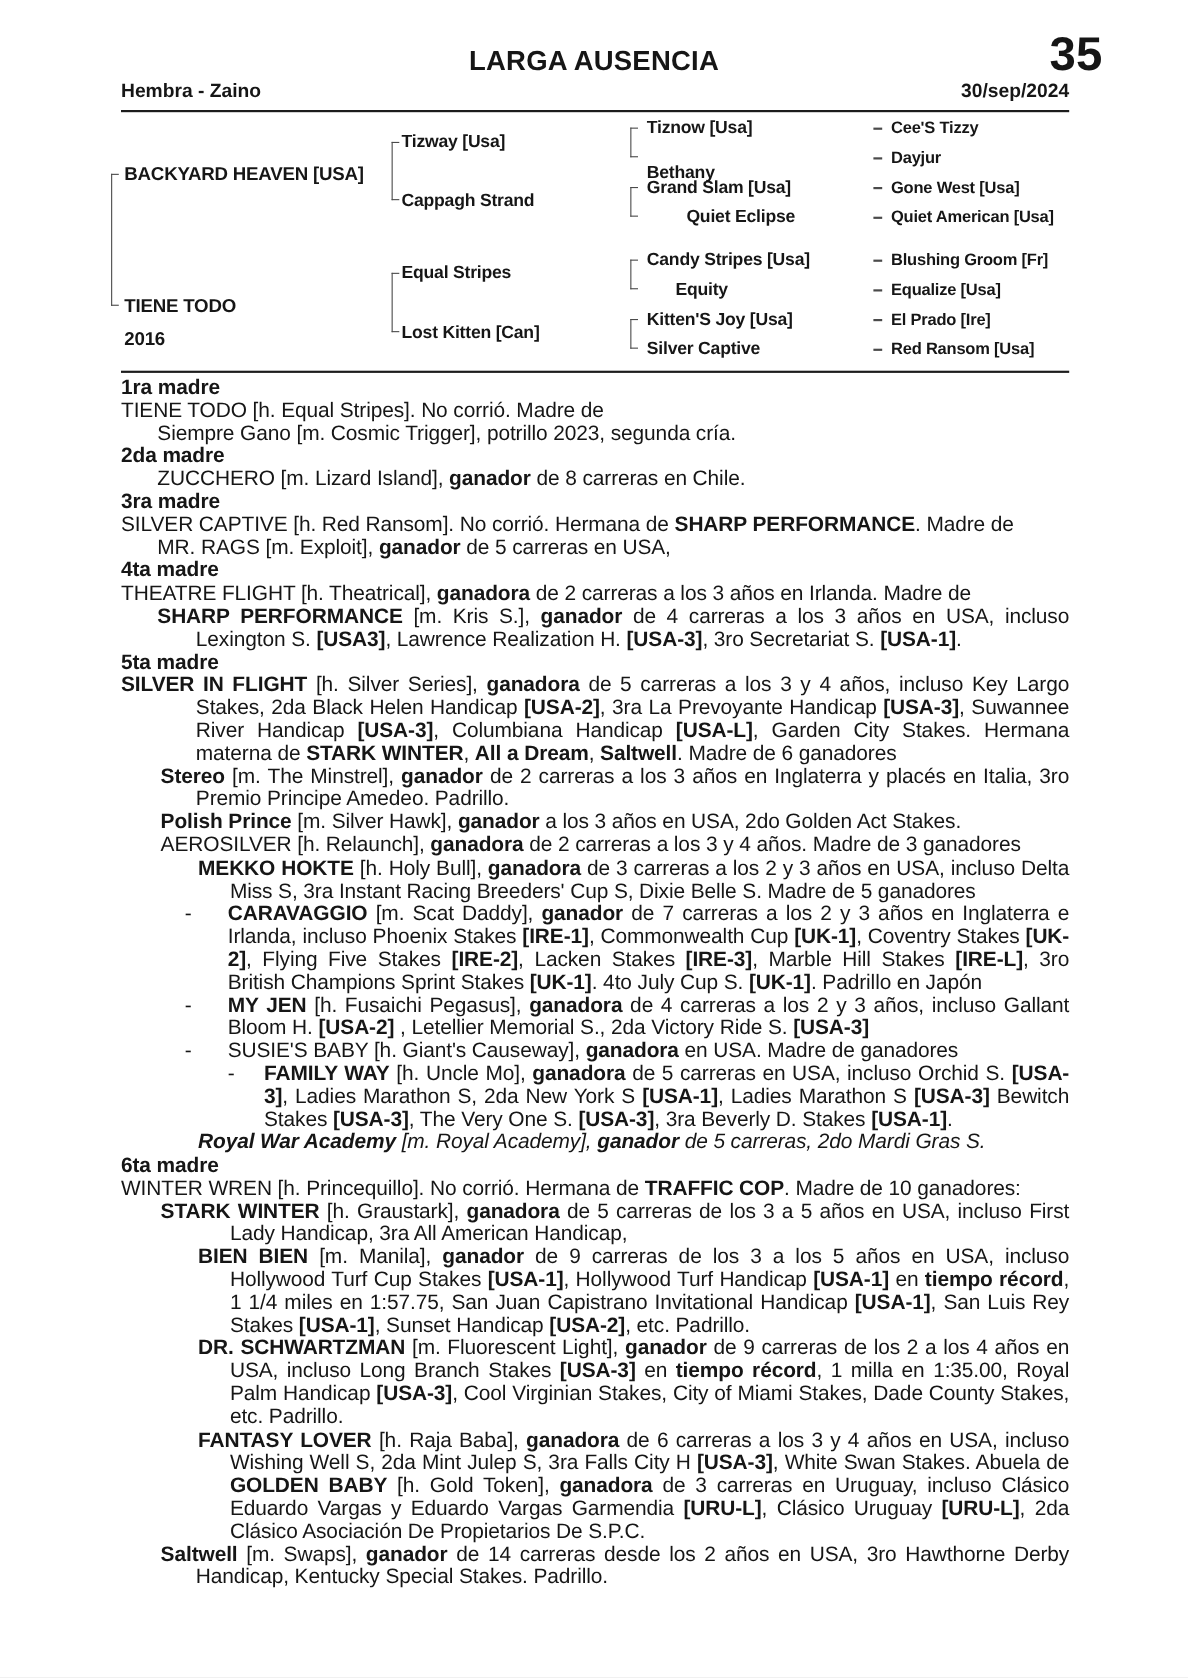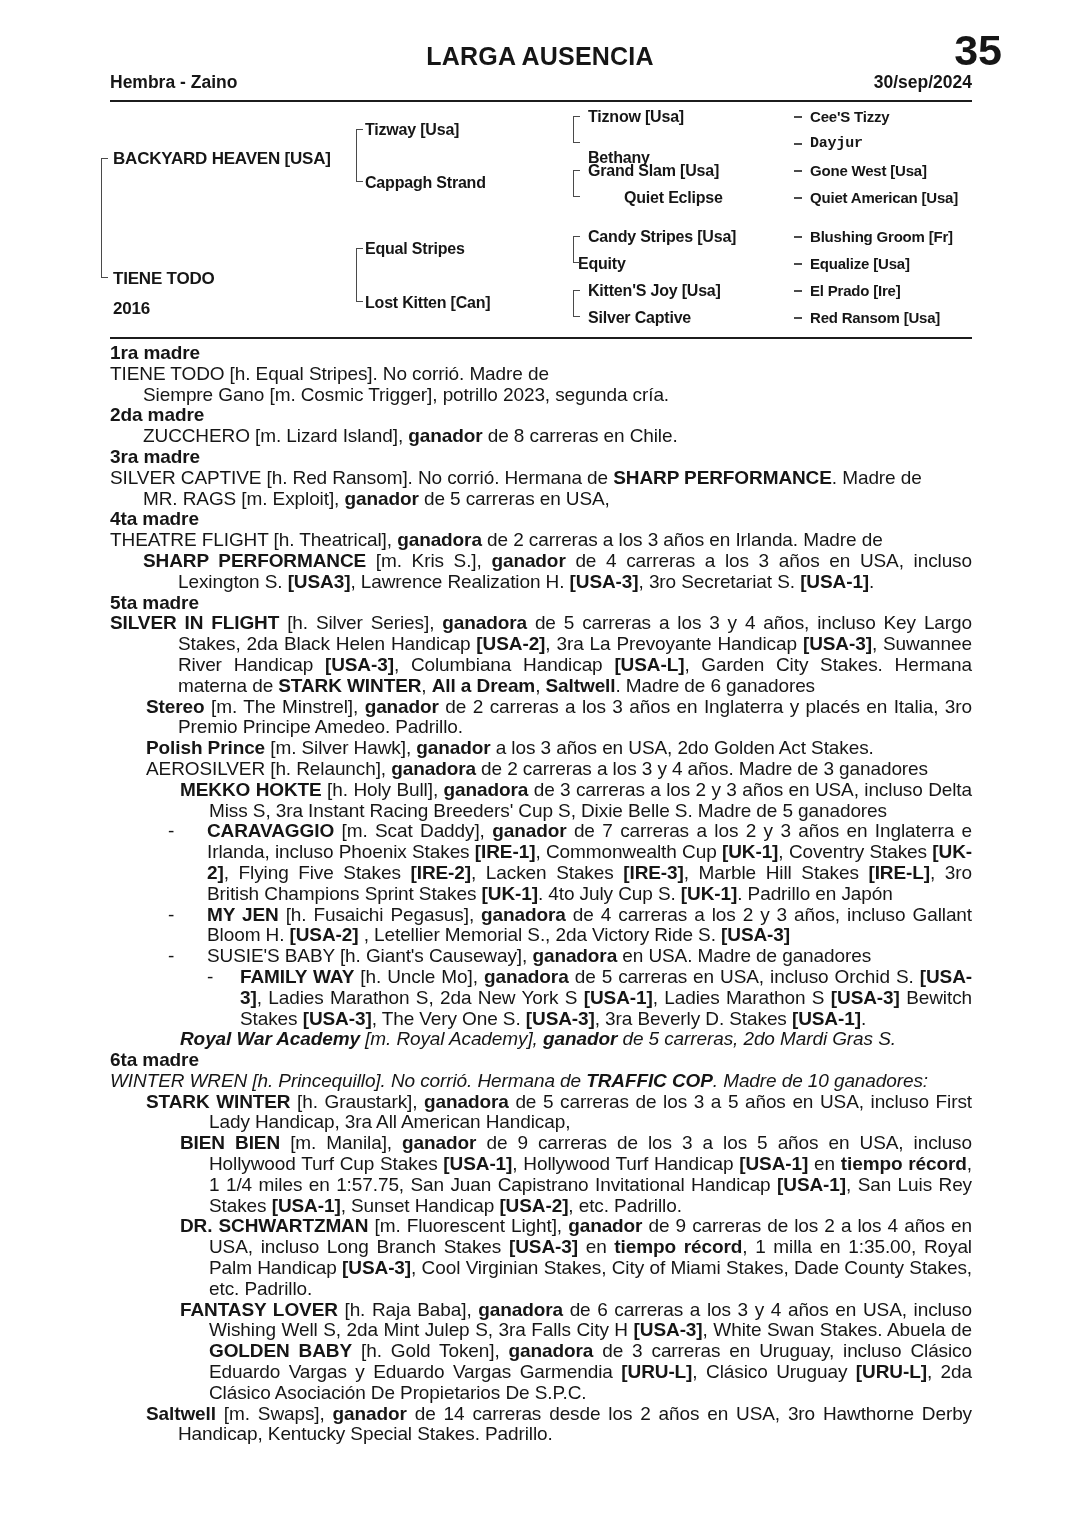--- a/index.html
+++ b/index.html
@@ -53,27 +53,27 @@
       <div class="nm g1" style="left: 3px; top: 198px;">2016</div>
       <div class="nm g2" style="left: 255px; top: 20px;">Tizway [Usa]</div>
       <div class="nm g2" style="left: 255px; top: 73px;">Cappagh Strand</div>
       <div class="nm g2" style="left: 255px; top: 139px;">Equal Stripes</div>
       <div class="nm g2" style="left: 255px; top: 193px;">Lost Kitten [Can]</div>
       <div class="nm g3" style="left: 478px; top: 7px;">Tiznow [Usa]</div>
       <div class="nm g3" style="left: 478px; top: 34px; margin-top: 14px;">Bethany</div>
       <div class="nm g3" style="left: 478px; top: 61px;">Grand Slam [Usa]</div>
       <div class="nm g3" style="left: 478px; top: 88px; margin-left: 36px;">Quiet Eclipse</div>
       <div class="nm g3" style="left: 478px; top: 127px;">Candy Stripes [Usa]</div>
-      <div class="nm g3" style="left: 468px; top: 154px;">Equity</div>
+      <div class="nm g3" style="left: 504px; top: 154px;">Equity</div>
       <div class="nm g3" style="left: 478px; top: 181px;">Kitten'S Joy [Usa]</div>
       <div class="nm g3" style="left: 478px; top: 208px;">Silver Captive</div>
       <div class="tick" style="left: 684px; top: 15px;"></div>
       <div class="nm g4" style="left: 700px; top: 7px;">Cee'S Tizzy</div>
       <div class="tick" style="left: 684px; top: 42px;"></div>
-      <div class="nm g4" style="left: 700px; top: 34px; font-family: Liberation Mono, monospace;">Dayjur</div>
+      <div class="nm g4" style="left: 700px; top: 34px;">Dayjur</div>
       <div class="tick" style="left: 684px; top: 69px;"></div>
       <div class="nm g4" style="left: 700px; top: 61px;">Gone West [Usa]</div>
       <div class="tick" style="left: 684px; top: 96px;"></div>
       <div class="nm g4" style="left: 700px; top: 88px;">Quiet American [Usa]</div>
       <div class="tick" style="left: 684px; top: 135px;"></div>
       <div class="nm g4" style="left: 700px; top: 127px;">Blushing Groom [Fr]</div>
       <div class="tick" style="left: 684px; top: 162px;"></div>
       <div class="nm g4" style="left: 700px; top: 154px;">Equalize [Usa]</div>
       <div class="tick" style="left: 684px; top: 189px;"></div>
       <div class="nm g4" style="left: 700px; top: 181px;">El Prado [Ire]</div>
@@ -105,20 +105,20 @@
       <div class="para" style="padding-left: 68px; text-indent: -32px;"><span class="b">Stereo</span><span> [m. The Minstrel], </span><span class="b">ganador</span><span> de 2 carreras a los 3 años en Inglaterra y placés en Italia, 3ro Premio Principe Amedeo. Padrillo.</span></div>
       <div class="para" style="padding-left: 68px; text-indent: -32px;"><span class="b">Polish Prince</span><span> [m. Silver Hawk], </span><span class="b">ganador</span><span> a los 3 años en USA, 2do Golden Act Stakes.</span></div>
       <div class="para" style="padding-left: 68px; text-indent: -32px;"><span>AEROSILVER [h. Relaunch], </span><span class="b">ganadora</span><span> de 2 carreras a los 3 y 4 años. Madre de 3 ganadores</span></div>
       <div class="para" style="padding-left: 99px; text-indent: -29px;"><span class="b">MEKKO HOKTE</span><span> [h. Holy Bull], </span><span class="b">ganadora</span><span> de 3 carreras a los 2 y 3 años en USA, incluso Delta Miss S, 3ra Instant Racing Breeders' Cup S, Dixie Belle S. Madre de 5 ganadores</span></div>
       <div class="para" style="padding-left: 97px; text-indent: 0px;"><span class="dash" style="width: 39px; margin-left: -39px;">-</span><span class="b">CARAVAGGIO</span><span> [m. Scat Daddy], </span><span class="b">ganador</span><span> de 7 carreras a los 2 y 3 años en Inglaterra e Irlanda, incluso Phoenix Stakes </span><span class="b">[IRE-1]</span><span>, Commonwealth Cup </span><span class="b">[UK-1]</span><span>, Coventry Stakes </span><span class="b">[UK-2]</span><span>, Flying Five Stakes </span><span class="b">[IRE-2]</span><span>, Lacken Stakes </span><span class="b">[IRE-3]</span><span>, Marble Hill Stakes </span><span class="b">[IRE-L]</span><span>, 3ro British Champions Sprint Stakes </span><span class="b">[UK-1]</span><span>. 4to July Cup S. </span><span class="b">[UK-1]</span><span>. Padrillo en Japón</span></div>
       <div class="para" style="padding-left: 97px; text-indent: 0px;"><span class="dash" style="width: 39px; margin-left: -39px;">-</span><span class="b">MY JEN</span><span> [h. Fusaichi Pegasus], </span><span class="b">ganadora</span><span> de 4 carreras a los 2 y 3 años, incluso Gallant Bloom H. </span><span class="b">[USA-2]</span><span> , Letellier Memorial S., 2da Victory Ride S. </span><span class="b">[USA-3]</span></div>
       <div class="para" style="padding-left: 97px; text-indent: 0px;"><span class="dash" style="width: 39px; margin-left: -39px;">-</span><span>SUSIE'S BABY [h. Giant's Causeway], </span><span class="b">ganadora</span><span> en USA. Madre de ganadores</span></div>
       <div class="para" style="padding-left: 130px; text-indent: 0px;"><span class="dash" style="width: 33px; margin-left: -33px;">-</span><span class="b">FAMILY WAY</span><span> [h. Uncle Mo], </span><span class="b">ganadora</span><span> de 5 carreras en USA, incluso Orchid S. </span><span class="b">[USA-3]</span><span>, Ladies Marathon S, 2da New York S </span><span class="b">[USA-1]</span><span>, Ladies Marathon S </span><span class="b">[USA-3]</span><span> Bewitch Stakes </span><span class="b">[USA-3]</span><span>, The Very One S. </span><span class="b">[USA-3]</span><span>, 3ra Beverly D. Stakes </span><span class="b">[USA-1]</span><span>.</span></div>
       <div class="para" style="padding-left: 99px; text-indent: -29px; font-style: italic;"><span class="b">Royal War Academy</span><span> [m. Royal Academy], </span><span class="b">ganador</span><span> de 5 carreras, 2do Mardi Gras S.</span></div>
       <div class="hd">6ta madre</div>
-      <div class="para" style="padding-left: 33px; text-indent: -33px; font-style: italic;"><span>WINTER WREN [h. Princequillo]. No corrió. Hermana de </span><span class="b">TRAFFIC COP</span><span>. Madre de 10 ganadores:</span></div>
+      <div class="para" style="padding-left: 33px; text-indent: -33px;"><span>WINTER WREN [h. Princequillo]. No corrió. Hermana de </span><span class="b">TRAFFIC COP</span><span>. Madre de 10 ganadores:</span></div>
       <div class="para" style="padding-left: 99px; text-indent: -63px;"><span class="b">STARK WINTER</span><span> [h. Graustark], </span><span class="b">ganadora</span><span> de 5 carreras de los 3 a 5 años en USA, incluso First Lady Handicap, 3ra All American Handicap,</span></div>
       <div class="para" style="padding-left: 99px; text-indent: -29px;"><span class="b">BIEN BIEN</span><span> [m. Manila], </span><span class="b">ganador</span><span> de 9 carreras de los 3 a los 5 años en USA, incluso Hollywood Turf Cup Stakes </span><span class="b">[USA-1]</span><span>, Hollywood Turf Handicap </span><span class="b">[USA-1]</span><span> en </span><span class="b">tiempo récord</span><span>, 1 1/4 miles en 1:57.75, San Juan Capistrano Invitational Handicap </span><span class="b">[USA-1]</span><span>, San Luis Rey Stakes </span><span class="b">[USA-1]</span><span>, Sunset Handicap </span><span class="b">[USA-2]</span><span>, etc. Padrillo.</span></div>
       <div class="para" style="padding-left: 99px; text-indent: -29px;"><span class="b">DR. SCHWARTZMAN</span><span> [m. Fluorescent Light], </span><span class="b">ganador</span><span> de 9 carreras de los 2 a los 4 años en USA, incluso Long Branch Stakes </span><span class="b">[USA-3]</span><span> en </span><span class="b">tiempo récord</span><span>, 1 milla en 1:35.00, Royal Palm Handicap </span><span class="b">[USA-3]</span><span>, Cool Virginian Stakes, City of Miami Stakes, Dade County Stakes, etc. Padrillo.</span></div>
       <div class="para" style="padding-left: 99px; text-indent: -29px;"><span class="b">FANTASY LOVER</span><span> [h. Raja Baba], </span><span class="b">ganadora</span><span> de 6 carreras a los 3 y 4 años en USA, incluso Wishing Well S, 2da Mint Julep S, 3ra Falls City H </span><span class="b">[USA-3]</span><span>, White Swan Stakes. Abuela de </span><span class="b">GOLDEN BABY</span><span> [h. Gold Token], </span><span class="b">ganadora</span><span> de 3 carreras en Uruguay, incluso Clásico Eduardo Vargas y Eduardo Vargas Garmendia </span><span class="b">[URU-L]</span><span>, Clásico Uruguay </span><span class="b">[URU-L]</span><span>, 2da Clásico Asociación De Propietarios De S.P.C.</span></div>
       <div class="para" style="padding-left: 68px; text-indent: -32px;"><span class="b">Saltwell</span><span> [m. Swaps], </span><span class="b">ganador</span><span> de 14 carreras desde los 2 años en USA, 3ro Hawthorne Derby Handicap, Kentucky Special Stakes. Padrillo.</span></div>
     </div>
 </div>
 
 </body></html>

